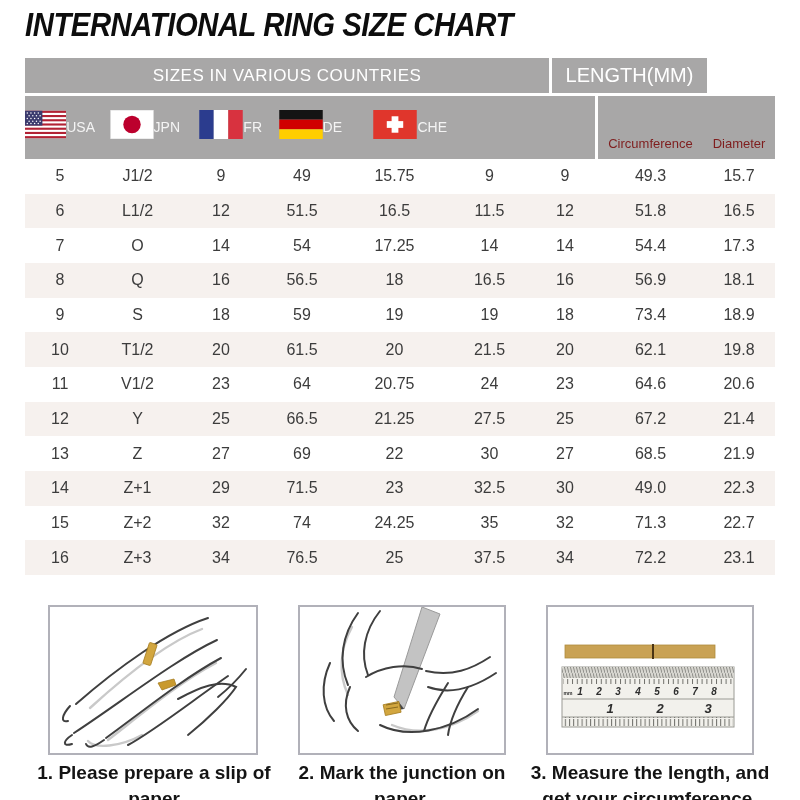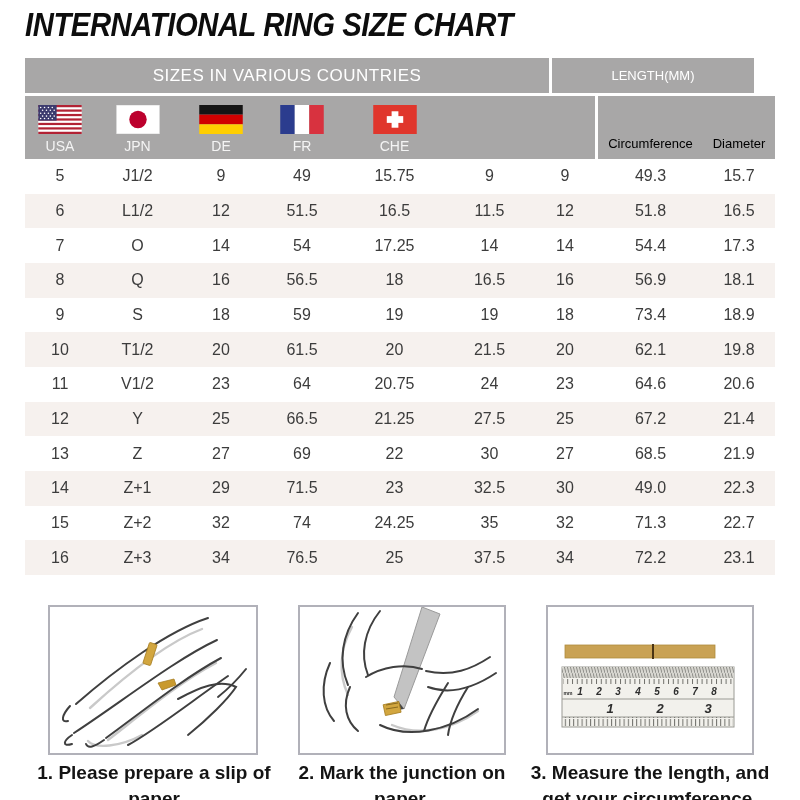--- a/index.html
+++ b/index.html
@@ -15,32 +15,32 @@
   :root{
     --cols:70px 85px 82px 80px 105px 85px 66px 105px 72px;
     --hcols:70px 85px 82px 80px 105px 85px 63px;
     --gray:#a8a7a7;
   }
   .tbl{position:absolute;left:25px;top:58px;width:750px;}
   .hdr-row1{display:flex;height:35px;}
   .hdr-sizes{width:524px;background:var(--gray);color:#fff;display:flex;align-items:center;
     justify-content:center;font-size:17px;letter-spacing:0.5px;}
   .hdr-gap-v{width:3px;background:#fff;}
-  .hdr-length{width:202px;background:var(--gray);color:#fff;display:flex;align-items:center;
-    justify-content:center;font-size:13px;}
+  .hdr-length{width:155px;background:var(--gray);color:#fff;display:flex;align-items:center;
+    justify-content:center;font-size:20px;}
   .hdr-gap-h{height:3px;background:#fff;}
   .hdr-row2{display:flex;height:63px;}
   .flags-strip{width:570px;background:var(--gray);display:grid;grid-template-columns:var(--hcols);}
-  .flag-cell{display:flex;flex-direction:column;align-items:center;justify-content:flex-end;
+  .flag-cell{display:flex;flex-direction:row;align-items:center;justify-content:flex-end;
     padding-bottom:6px;}
   .flag-cell svg{display:block;}
   .flag-code{color:#f4f4f4;font-size:14px;margin-top:5px;line-height:1;}
   .len-cols{width:177px;background:var(--gray);display:grid;grid-template-columns:105px 72px;
     align-items:end;}
-  .len-col-label{color:#000000;font-size:13px;text-align:center;padding-bottom:9px;line-height:1;}
+  .len-col-label{color:#7f1d1d;font-size:13px;text-align:center;padding-bottom:9px;line-height:1;}
 
   
   .tbody .trow{display:grid;grid-template-columns:var(--cols);height:34.67px;align-items:center;}
   .tbody .trow.alt{background:#f6f1ee;}
   .tbody .tcell{text-align:center;font-size:16px;color:#3c3c3c;}
 
   
   .ill-box{position:absolute;top:605px;height:150px;background:#fff;border:2px solid #b1b1b9;
     box-sizing:border-box;}
   #box1{left:48px;width:210px;}
@@ -114,34 +114,34 @@
         <div class="flag-cell">
           <svg width="44" height="29" viewBox="0 0 45 30">
             <rect width="45" height="30" fill="#fff" stroke="#cfcfcf" stroke-width="0.8"></rect>
             <circle cx="22.5" cy="15" r="9" fill="#BC002D"></circle>
           </svg>
           <span class="flag-code">JPN</span>
         </div>
 
         <div class="flag-cell">
           <svg width="44" height="29" viewBox="0 0 45 30">
+            <rect width="15" height="30" fill="#2B3C8E"></rect>
+            <rect x="15" width="15" height="30" fill="#fff"></rect>
+            <rect x="30" width="15" height="30" fill="#D8323F"></rect>
+          </svg>
+          <span class="flag-code">FR</span>
+        </div>
+
+        <div class="flag-cell">
+          <svg width="44" height="29" viewBox="0 0 45 30">
             <rect width="45" height="10" fill="#141414"></rect>
             <rect y="10" width="45" height="10" fill="#D00000"></rect>
             <rect y="20" width="45" height="10" fill="#FFCE00"></rect>
           </svg>
           <span class="flag-code">DE</span>
-        </div>
-
-        <div class="flag-cell">
-          <svg width="44" height="29" viewBox="0 0 45 30">
-            <rect width="15" height="30" fill="#2B3C8E"></rect>
-            <rect x="15" width="15" height="30" fill="#fff"></rect>
-            <rect x="30" width="15" height="30" fill="#D8323F"></rect>
-          </svg>
-          <span class="flag-code">FR</span>
         </div>
 
         <div class="flag-cell">
           <svg width="44" height="29" viewBox="0 0 45 30">
             <rect width="45" height="30" fill="#E0362C"></rect>
             <rect x="19" y="6.5" width="7" height="17" fill="#fff"></rect>
             <rect x="14" y="11.5" width="17" height="7" fill="#fff"></rect>
           </svg>
           <span class="flag-code">CHE</span>
         </div>

